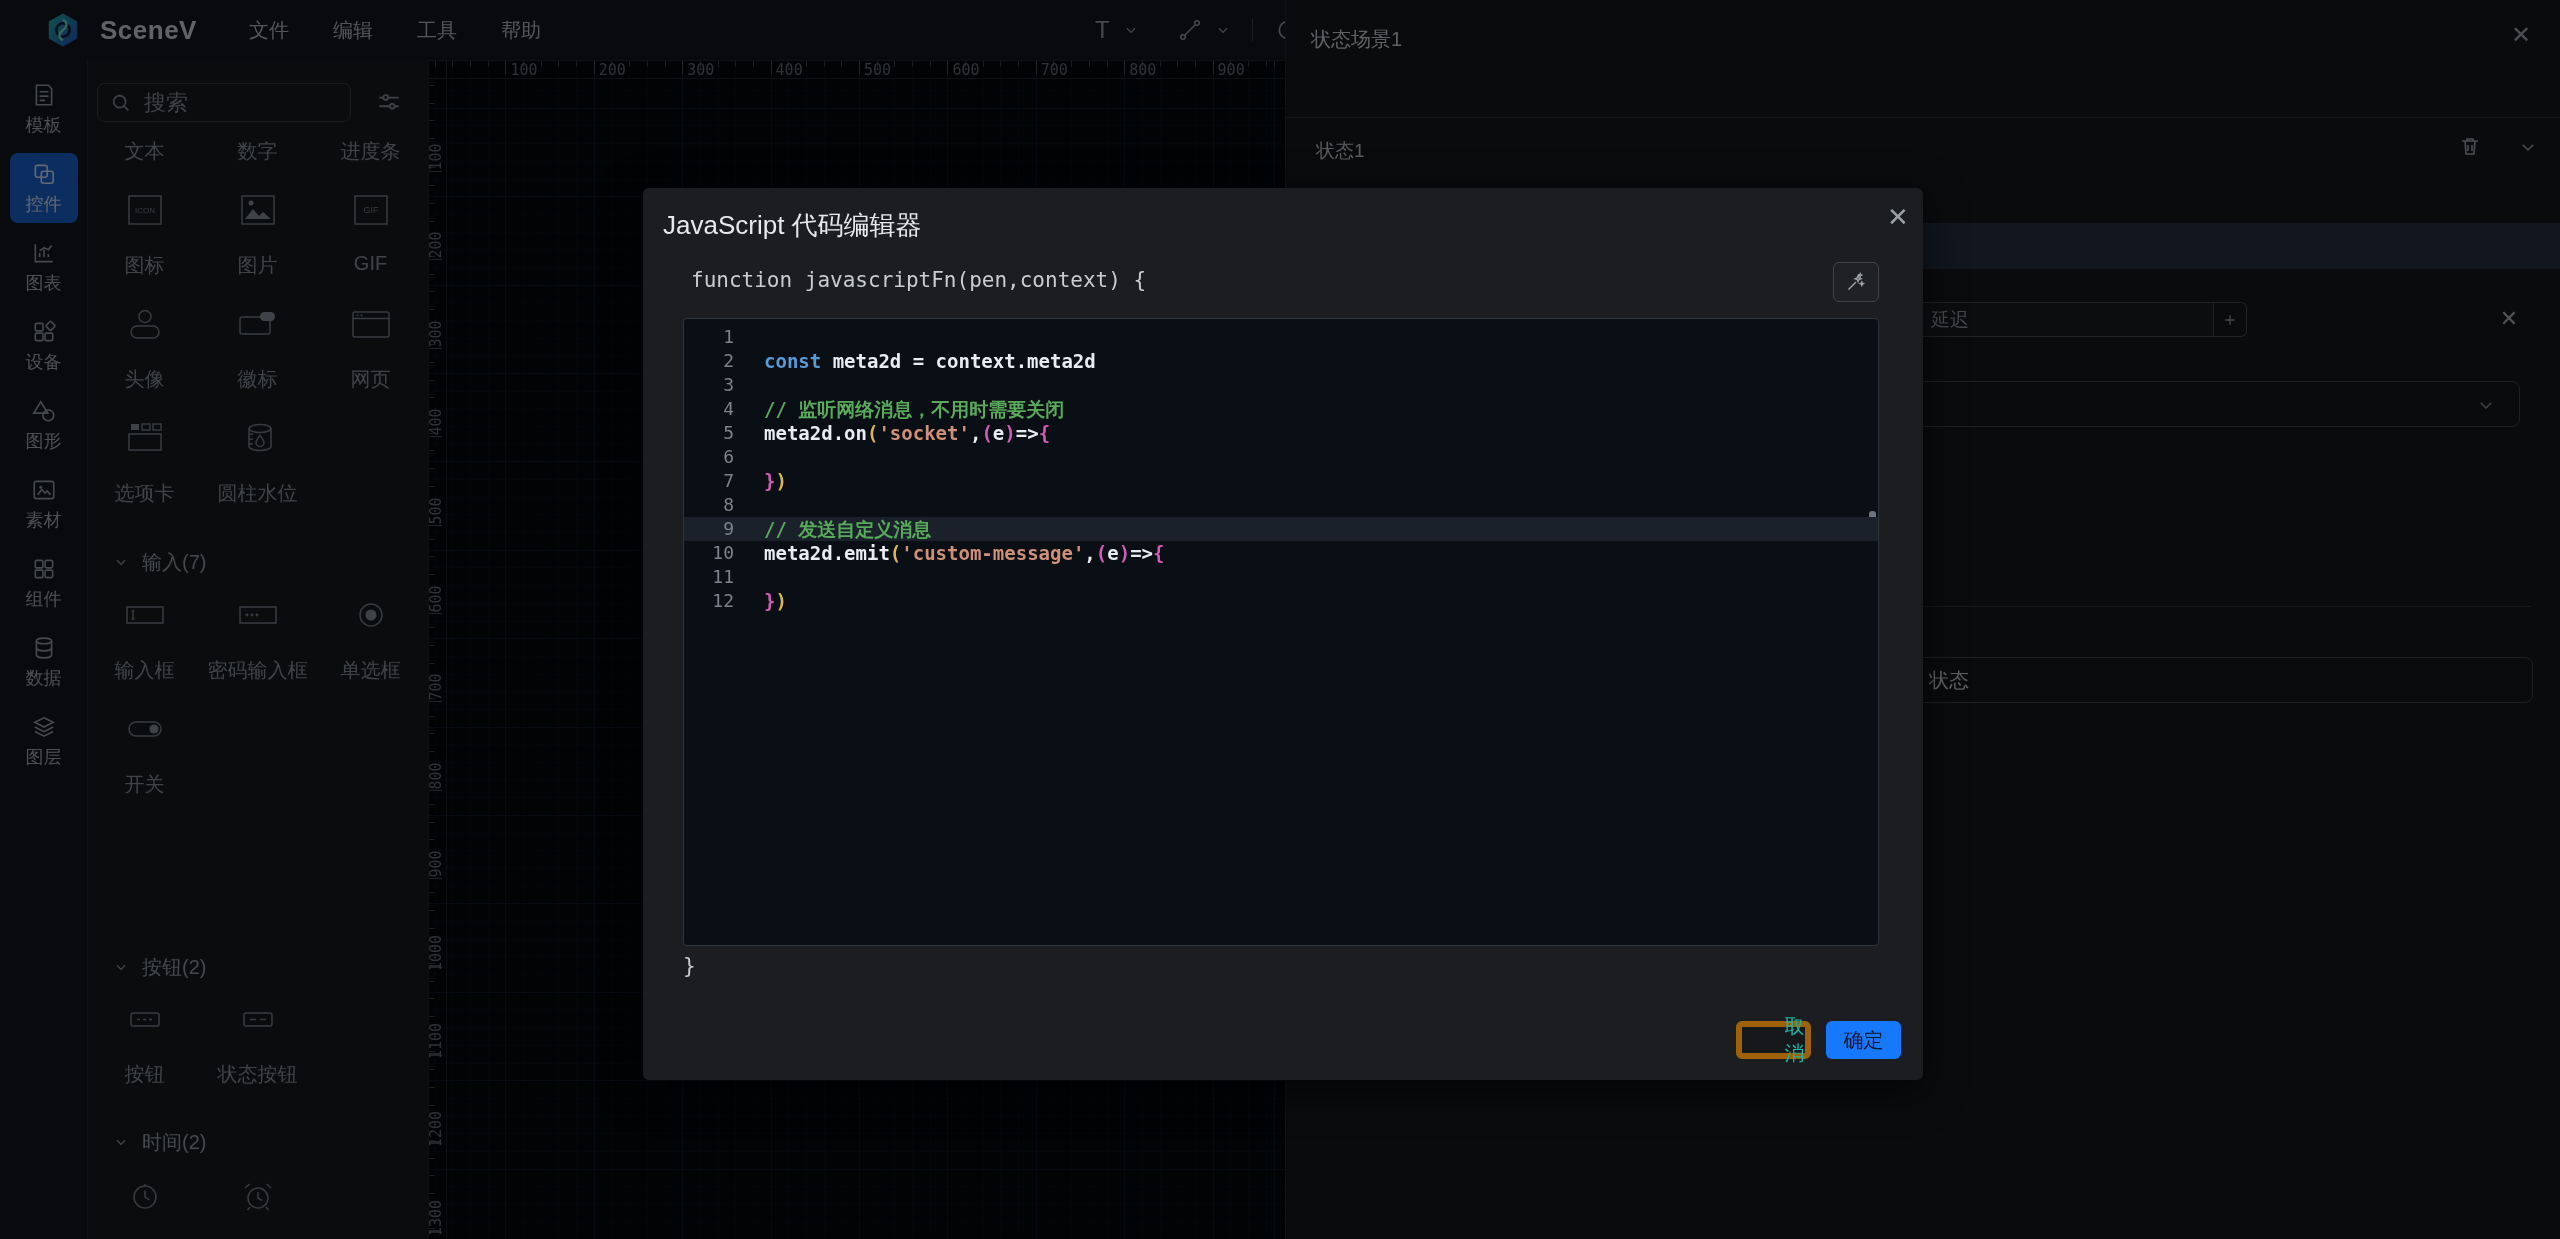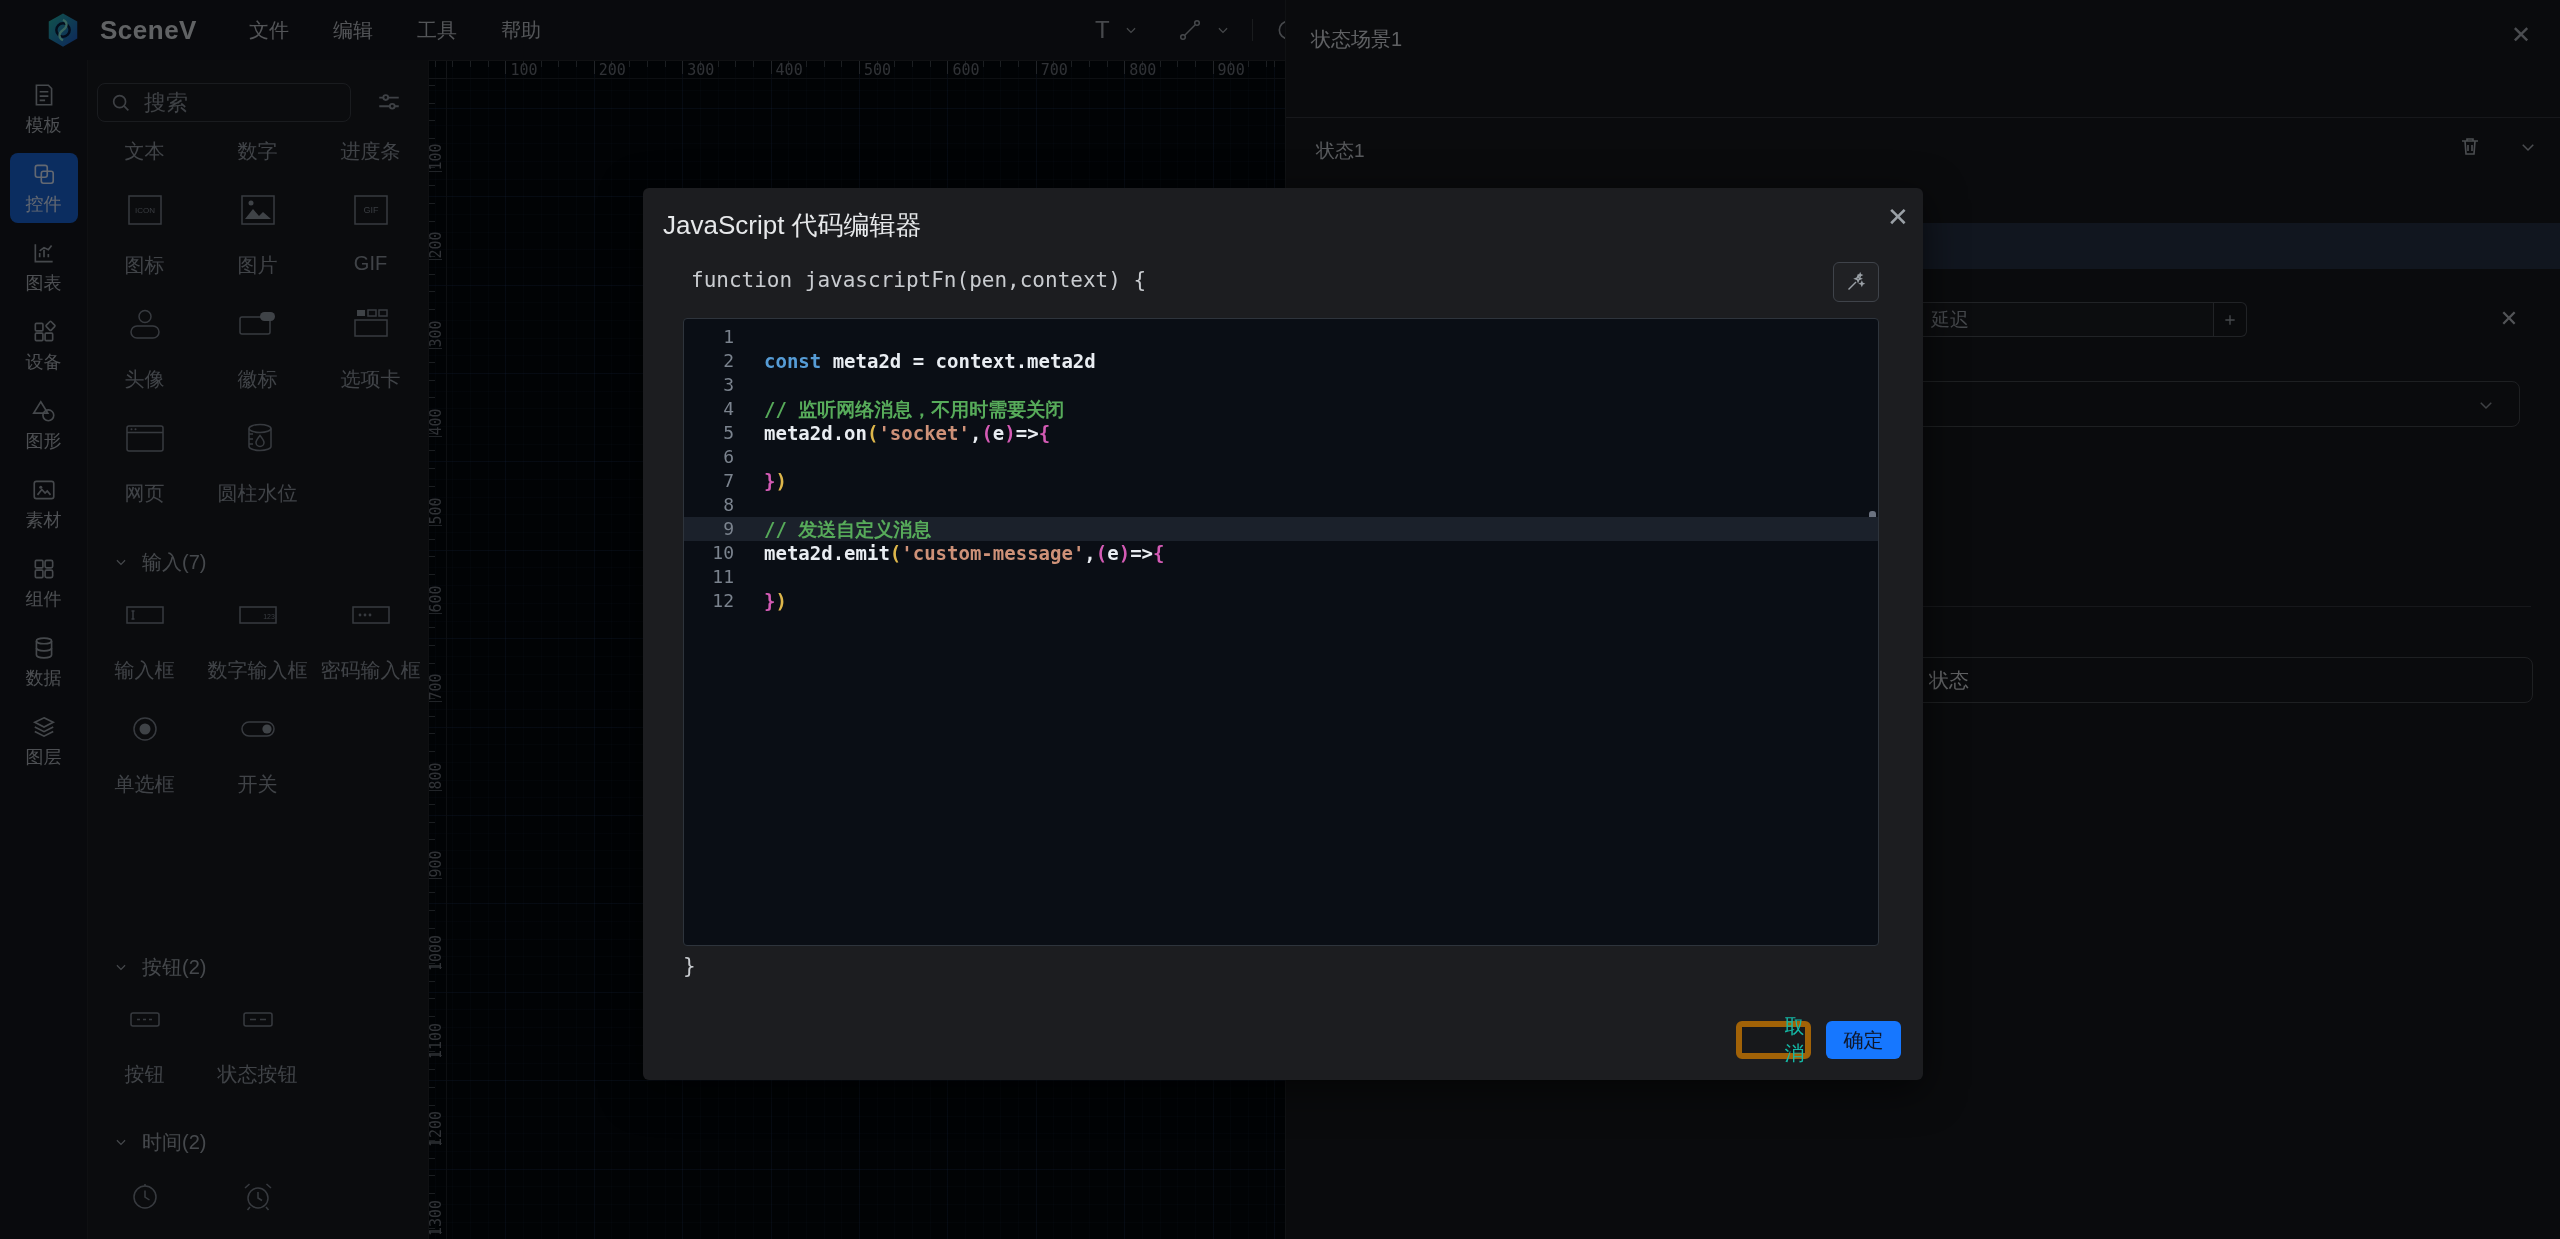--- a/index.html
+++ b/index.html
@@ -335,38 +335,38 @@
             <svg width="44" height="32" viewBox="0 0 44 32" fill="none" stroke="currentColor" stroke-width="1.5">
               <rect x="4" y="9" width="30" height="17" rx="2"></rect>
               <rect x="24" y="4" width="15" height="9" rx="4.5" fill="#8d949e" stroke="none"></rect>
             </svg>
           </span>
                  <span class="wlabel">徽标</span>
         </div>
         <div class="witem">
           <span class="wicon">
             <svg width="44" height="32" viewBox="0 0 44 32" fill="none" stroke="currentColor" stroke-width="1.5">
+              <rect x="4" y="4" width="36" height="25" rx="2"></rect>
+              <path d="M4 10.5h36"></path>
+              <circle cx="8.5" cy="7.3" r="1" fill="currentColor" stroke="none"></circle>
+              <circle cx="12.5" cy="7.3" r="1" fill="currentColor" stroke="none"></circle>
+            </svg>
+          </span>
+                 <span class="wlabel">网页</span>
+        </div>
+        <div class="witem">
+          <span class="wicon">
+            <svg width="44" height="32" viewBox="0 0 44 32" fill="none" stroke="currentColor" stroke-width="1.5">
               <rect x="8" y="2" width="8" height="6" fill="#8d949e" stroke="none"></rect>
               <rect x="19" y="2" width="8" height="6"></rect>
               <rect x="30" y="2" width="8" height="6"></rect>
               <rect x="6" y="12" width="32" height="16"></rect>
             </svg>
           </span>
                  <span class="wlabel">选项卡</span>
-        </div>
-        <div class="witem">
-          <span class="wicon">
-            <svg width="44" height="32" viewBox="0 0 44 32" fill="none" stroke="currentColor" stroke-width="1.5">
-              <rect x="4" y="4" width="36" height="25" rx="2"></rect>
-              <path d="M4 10.5h36"></path>
-              <circle cx="8.5" cy="7.3" r="1" fill="currentColor" stroke="none"></circle>
-              <circle cx="12.5" cy="7.3" r="1" fill="currentColor" stroke="none"></circle>
-            </svg>
-          </span>
-                 <span class="wlabel">网页</span>
         </div>
         <div class="witem">
           <span class="wicon">
             <svg width="44" height="32" viewBox="0 0 44 32" fill="none" stroke="currentColor" stroke-width="1.5">
               <ellipse cx="24" cy="6.5" rx="11" ry="4"></ellipse>
               <path d="M13 6.5v18c0 2.2 4.9 4 11 4s11-1.8 11-4v-18"></path>
               <path d="M24 13.5c2.8 3.4 4 5.3 4 7a4 4 0 1 1-8 0c0-1.7 1.2-3.6 4-7z"></path>
               <path d="M13 12h4M13 17h4M13 22h4"></path>
             </svg>
           </span>
@@ -383,29 +383,20 @@
       </div>
       <div class="wgrid" style="top: 513px;">
         <div class="witem">
           <span class="wicon">
             <svg width="44" height="32" viewBox="0 0 44 32" fill="none" stroke="currentColor" stroke-width="1.5">
               <rect x="4" y="8" width="36" height="16"></rect>
               <path d="M10 12v8M8.5 12h3M8.5 20h3"></path>
             </svg>
           </span>
                  <span class="wlabel">输入框</span>
-        </div>
-        <div class="witem">
-          <span class="wicon">
-            <svg width="44" height="32" viewBox="0 0 44 32" fill="none" stroke="currentColor" stroke-width="1.5">
-              <rect x="4" y="8" width="36" height="16"></rect>
-              <text x="33" y="19.5" font-size="7" fill="currentColor" stroke="none" text-anchor="middle" font-family="Liberation Sans">123</text>
-            </svg>
-          </span>
-                 <span class="wlabel">数字输入框</span>
         </div>
         <div class="witem">
           <span class="wicon">
             <svg width="44" height="32" viewBox="0 0 44 32" fill="none" stroke="currentColor" stroke-width="1.5">
               <rect x="4" y="8" width="36" height="16"></rect>
               <circle cx="11" cy="16" r="1.4" fill="currentColor" stroke="none"></circle>
               <circle cx="16" cy="16" r="1.4" fill="currentColor" stroke="none"></circle>
               <circle cx="21" cy="16" r="1.4" fill="currentColor" stroke="none"></circle>
             </svg>
           </span>

